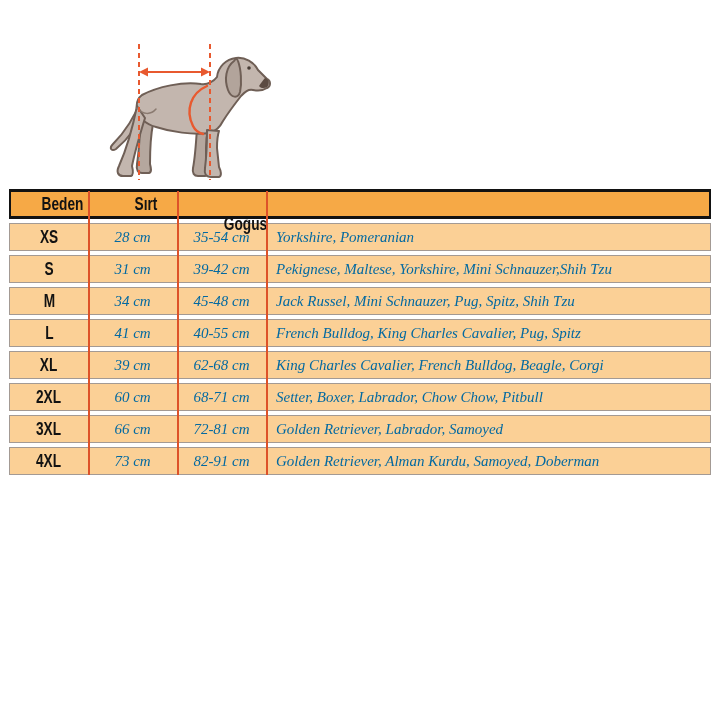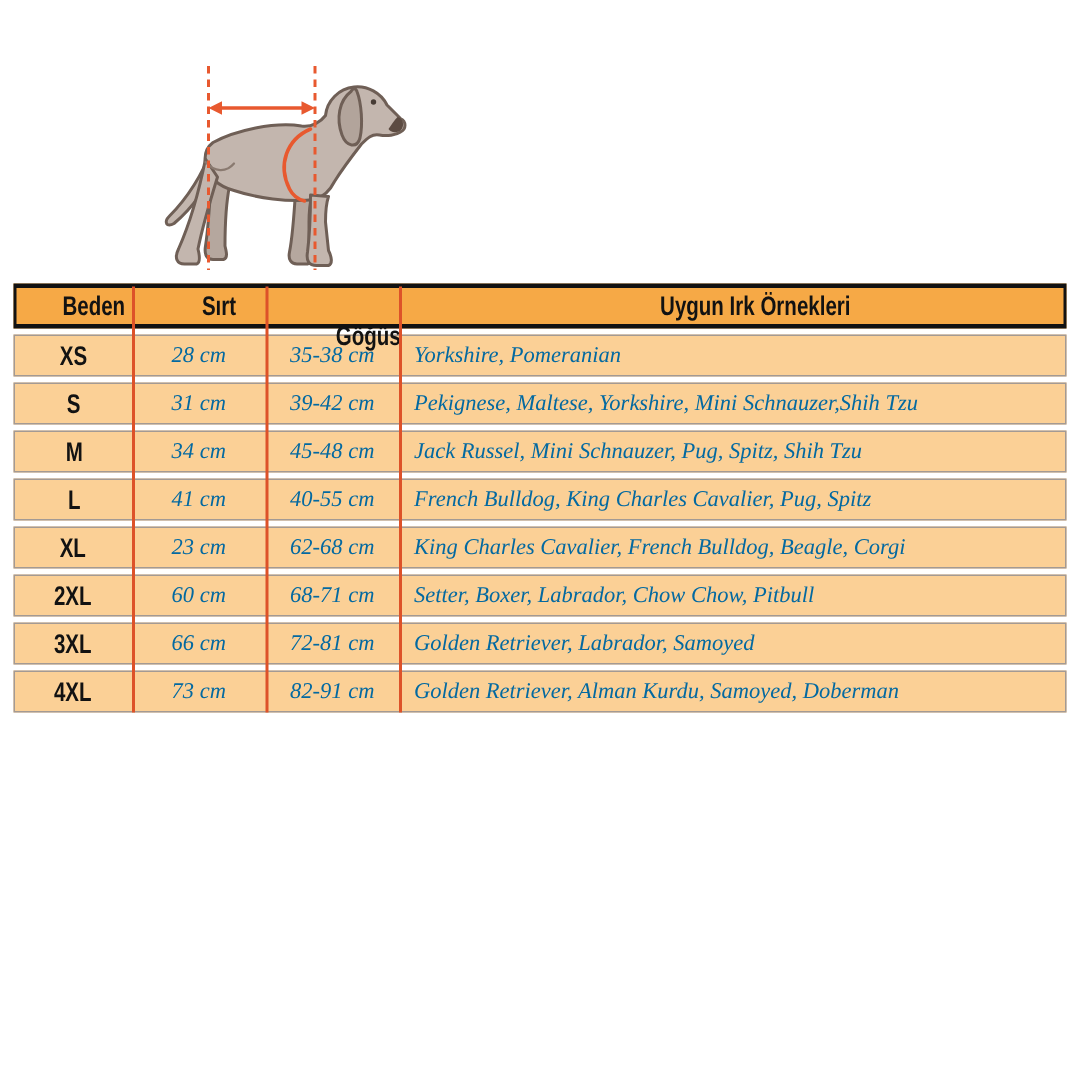--- a/index.html
+++ b/index.html
@@ -132,27 +132,26 @@
     <path d="M 112,50 C 96,57 90,74 98,90 C 100,94 104,97 108,98" fill="none" stroke="#E8592F" stroke-width="2.4" stroke-linecap="round"></path>
   </svg>
 </div>
 
 <div class="size-table">
 
   <div class="thead">
     <div class="hd a"><span class="cond">Beden</span></div>
     <div class="hd b"><span class="cond">Sırt</span></div>
     <div class="hd c"><span class="cond">Göğüs</span></div>
-    <div class="hd d"><span class="cond">Uygun Irk Örnekleri</span></div>
   </div>
 
   <div class="trow">
     <div class="c-size"><span class="cond">XS</span></div>
     <div class="c-back mono">28 cm</div>
-    <div class="c-chest mono">35-38 cm</div>
+    <div class="c-chest mono">35-54 cm</div>
     <div class="c-breeds mono">Yorkshire, Pomeranian</div>
   </div>
 
   <div class="trow">
     <div class="c-size"><span class="cond">S</span></div>
     <div class="c-back mono">31 cm</div>
     <div class="c-chest mono">39-42 cm</div>
     <div class="c-breeds mono">Pekignese, Maltese, Yorkshire, Mini Schnauzer,Shih Tzu</div>
   </div>
 
@@ -165,21 +164,21 @@
 
   <div class="trow">
     <div class="c-size"><span class="cond">L</span></div>
     <div class="c-back mono">41 cm</div>
     <div class="c-chest mono">40-55 cm</div>
     <div class="c-breeds mono">French Bulldog, King Charles Cavalier, Pug, Spitz</div>
   </div>
 
   <div class="trow">
     <div class="c-size"><span class="cond">XL</span></div>
-    <div class="c-back mono">23 cm</div>
+    <div class="c-back mono">39 cm</div>
     <div class="c-chest mono">62-68 cm</div>
     <div class="c-breeds mono">King Charles Cavalier, French Bulldog, Beagle, Corgi</div>
   </div>
 
   <div class="trow">
     <div class="c-size"><span class="cond">2XL</span></div>
     <div class="c-back mono">60 cm</div>
     <div class="c-chest mono">68-71 cm</div>
     <div class="c-breeds mono">Setter, Boxer, Labrador, Chow Chow, Pitbull</div>
   </div>

